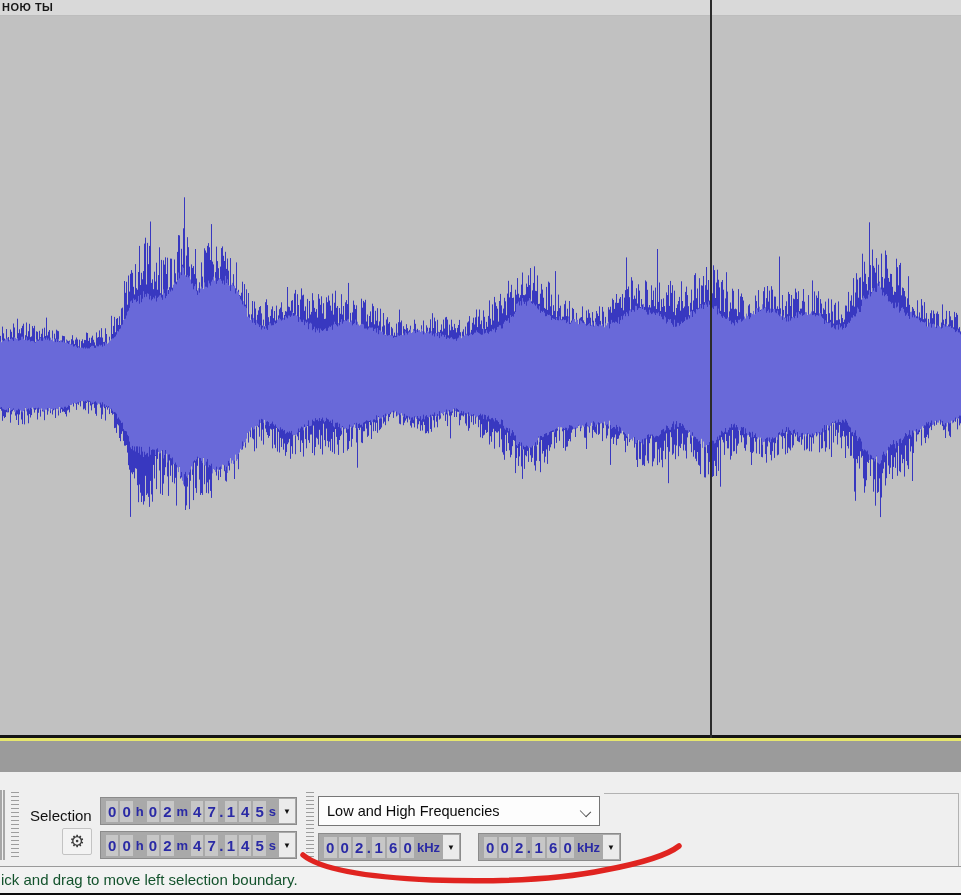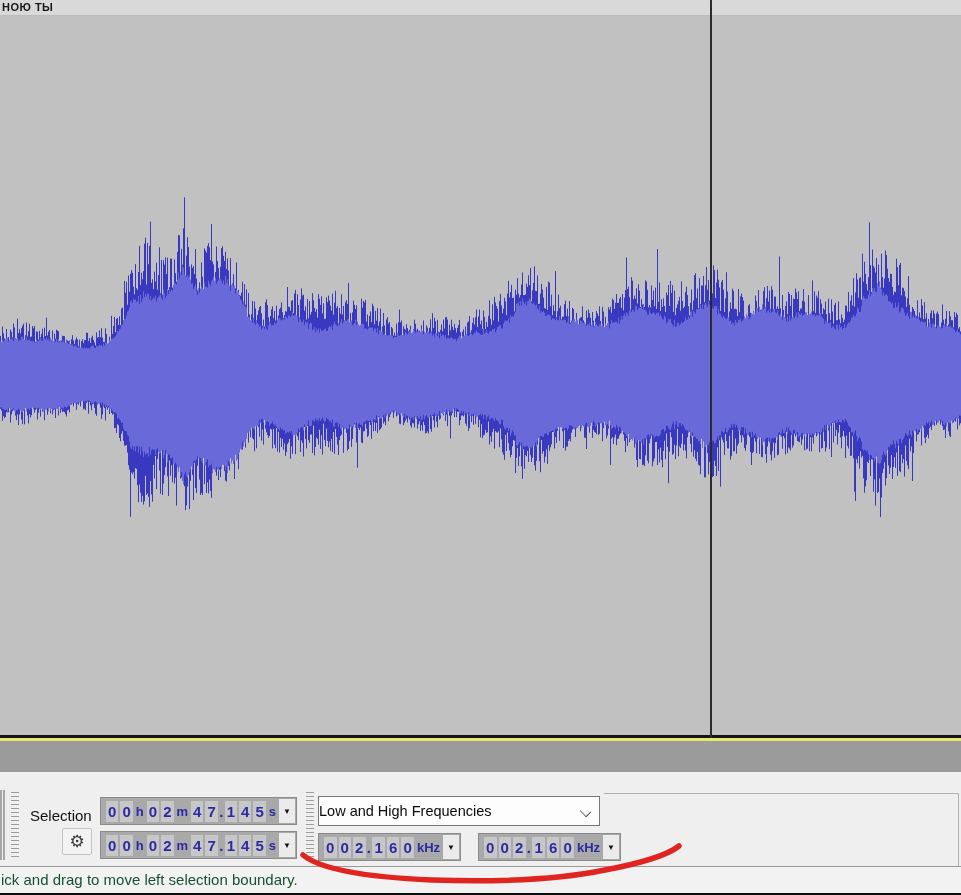--- a/index.html
+++ b/index.html
@@ -87,21 +87,21 @@
     display:flex;align-items:center;justify-content:center;cursor:pointer;
   }
   .time-start{left:100px;top:25px;width:197px;}
   .time-end{left:100px;top:59px;width:197px;}
   .freq-low{left:318px;top:61px;width:143px;}
   .freq-high{left:478px;top:61px;width:143px;}
   
   .combo{
     position:absolute;left:318px;top:24px;width:282px;height:30px;
     background:#fdfdfd;border:1px solid #767676;box-sizing:border-box;
-    font-size:14.5px;color:#0a0a0a;line-height:28px;
+    font-size:14.5px;color:#0a0a0a;line-height:28px;padding-left:8px;
     cursor:pointer;
   }
   .combo .chev{
     position:absolute;right:9px;top:10px;width:8px;height:8px;
     border-right:1.6px solid #4d4d4d;border-bottom:1.6px solid #4d4d4d;
     transform:rotate(45deg) scaleY(.8);
   }
   
   .status-bar{
     position:absolute;left:0;top:866px;width:961px;height:27px;

